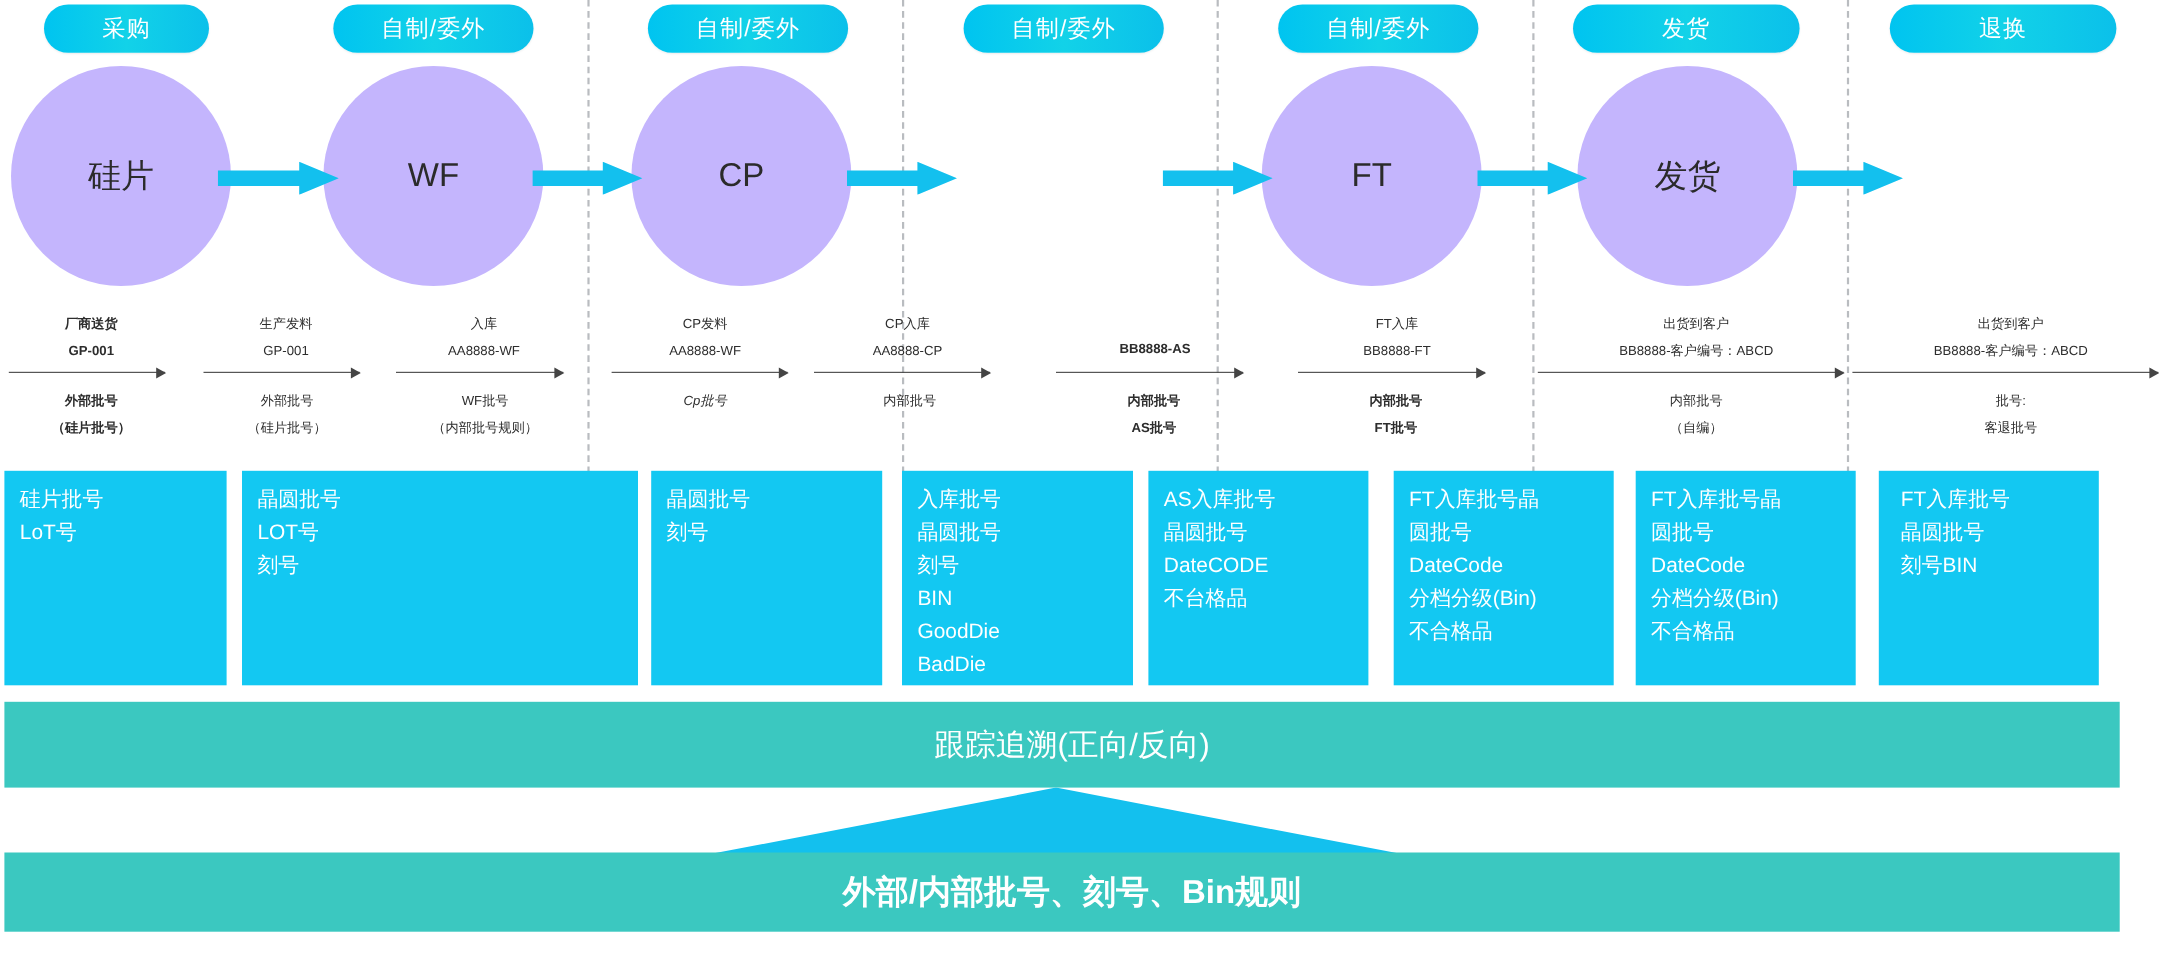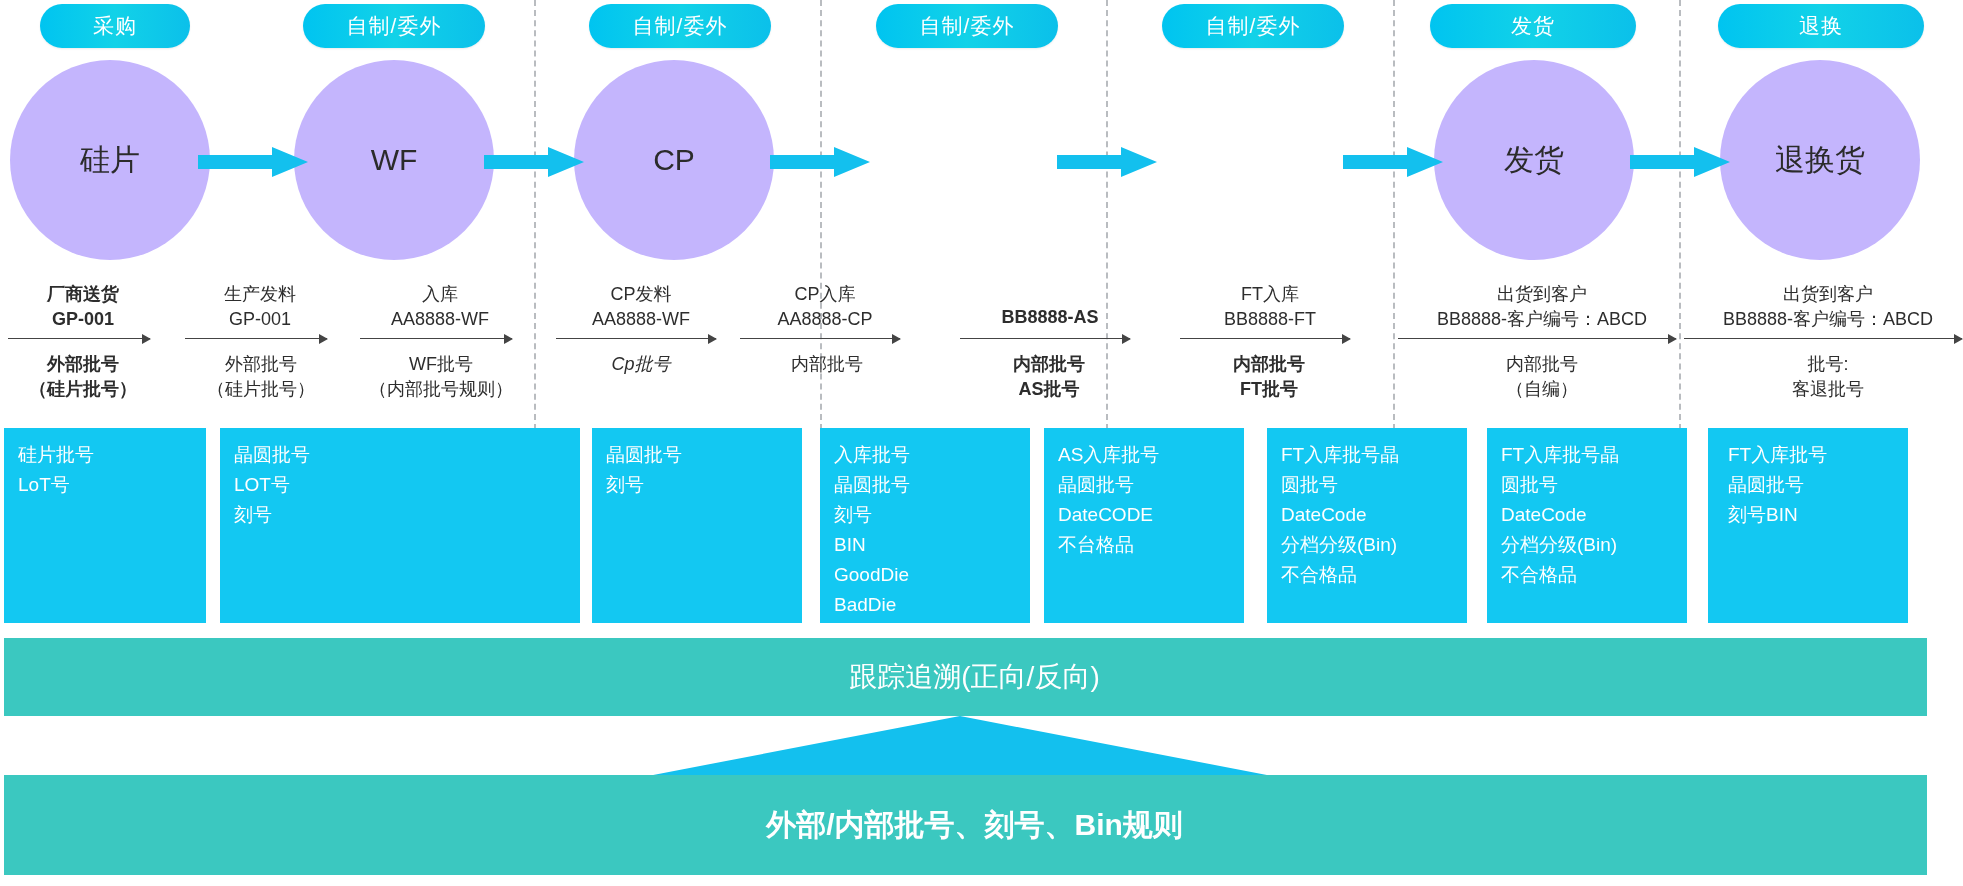--- a/index.html
+++ b/index.html
@@ -62,21 +62,21 @@
     position: absolute;
     height: 26px;
     display: block;
   }
   .arrow svg { display: block; }
 
   
   .midlabel {
     position: absolute;
     text-align: center;
-    font-size: 18px;
+    font-size: 12px;
     line-height: 25px;
     color: #2d2d2d;
     white-space: pre-line;
   }
   .midlabel.bold { font-weight: bold; }
   .hline {
     position: absolute;
     height: 0;
     border-top: 1.5px solid #444;
   }
@@ -160,25 +160,25 @@
 
   <div class="circle" style="left:10px; top:60px; width:200px; height:200px;">
       <span>硅片</span>
     </div>
   <div class="circle" style="left:294px; top:60px; width:200px; height:200px;">
       <span>WF</span>
     </div>
   <div class="circle" style="left:574px; top:60px; width:200px; height:200px;">
       <span>CP</span>
     </div>
+  <div class="circle" style="left:1147px; top:60px; width:200px; height:200px;">
+      <span>FT</span>
+    </div>
   <div class="circle" style="left:1434px; top:60px; width:200px; height:200px;">
       <span>发货</span>
-    </div>
-  <div class="circle" style="left:1720px; top:60px; width:200px; height:200px;">
-      <span>退换货</span>
     </div>
 
   <div class="arrow" style="left:198px; top:147px; width:110px;">
     <svg width="110" height="30" viewBox="0 0 110 30">
         <path d="M0 8 L74 8 L74 0 L110 15 L74 30 L74 22 L0 22 Z" fill="#13c0ee"></path>
       </svg>
   </div>
   <div class="arrow" style="left:484px; top:147px; width:100px;">
     <svg width="100" height="30" viewBox="0 0 100 30">
         <path d="M0 8 L64 8 L64 0 L100 15 L64 30 L64 22 L0 22 Z" fill="#13c0ee"></path>
@@ -308,17 +308,17 @@
   <div class="bar teal" style="left:4px; top:638px; width:1905px; height:78px;">
     <span>跟踪追溯(正向/反向)</span>
   </div>
 
   <div class="chevron" style="left:648px; top:716px; width:624px; height:60px;">
     <svg width="624" height="60" viewBox="0 0 624 60">
         <path d="M0 60 L312 0 L624 60 Z" fill="#13c0ee"></path>
       </svg>
   </div>
 
-  <div class="bar teal2" style="left:4px; top:775px; width:1905px; height:100px;">
+  <div class="bar teal2" style="left:4px; top:775px; width:1905px; height:72px;">
     <span>外部/内部批号、刻号、Bin规则</span>
   </div>
 
 </div>
 
 </body></html>

